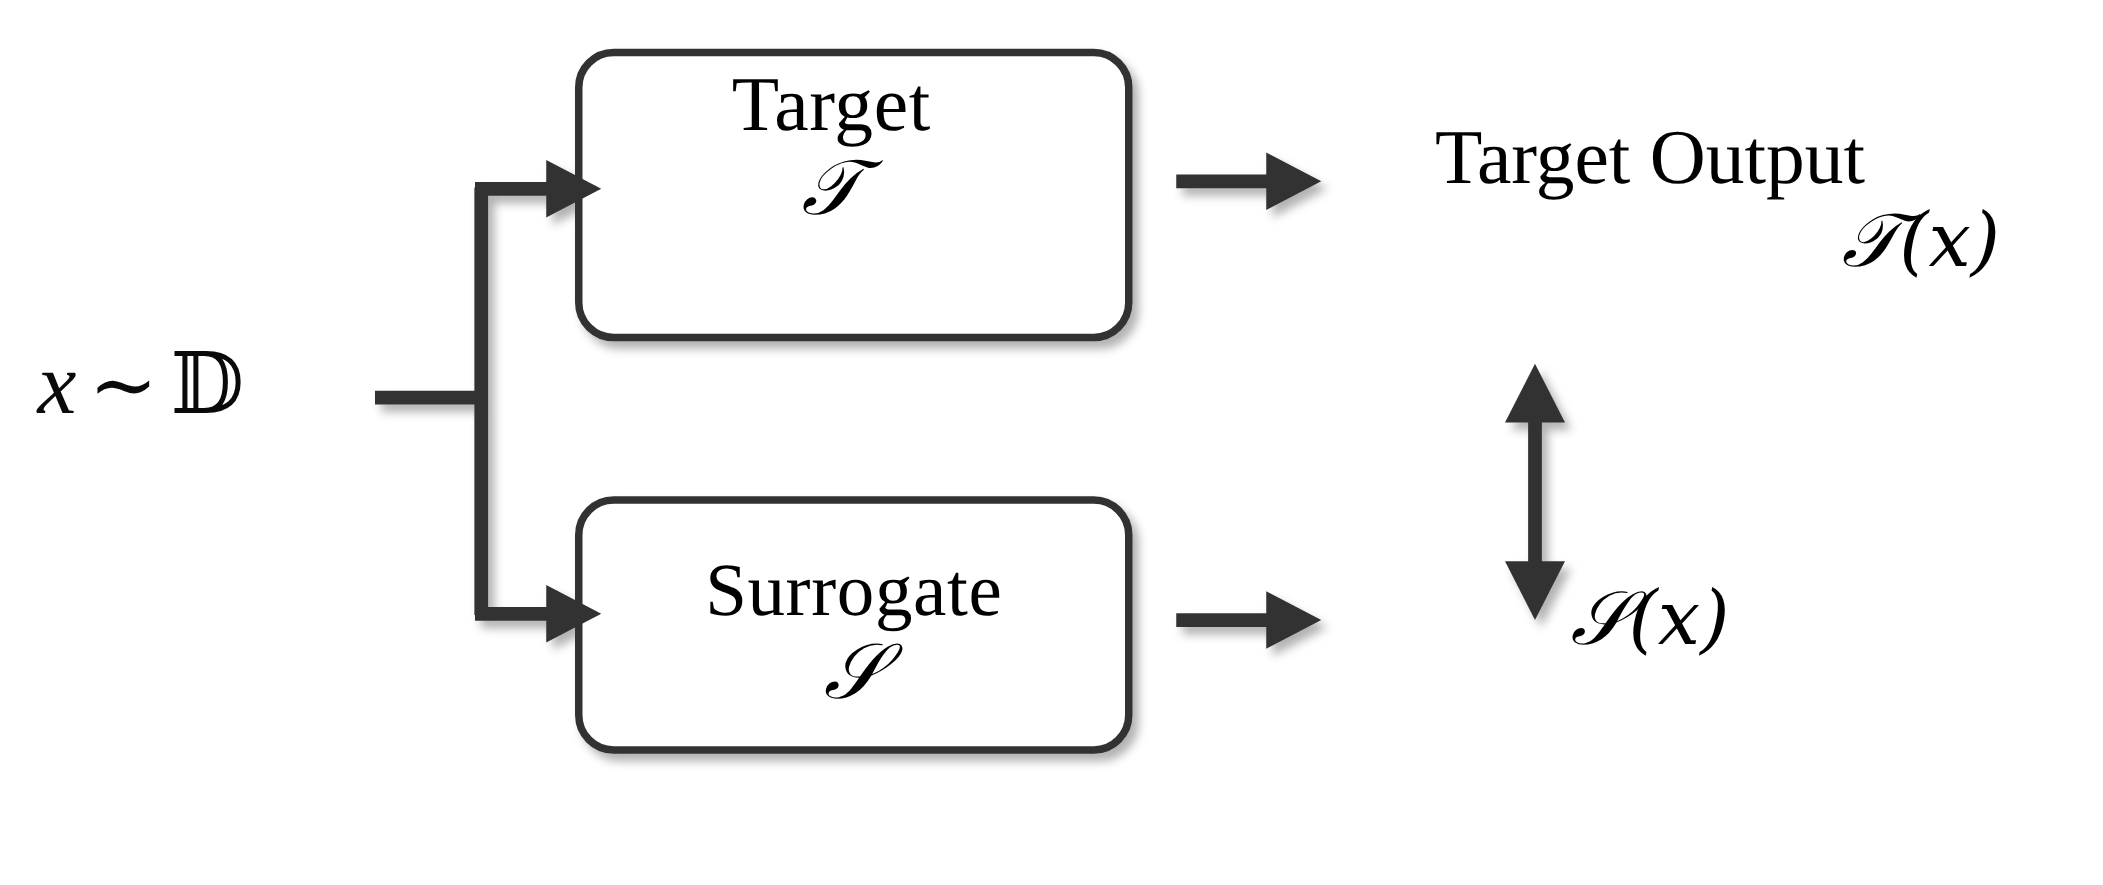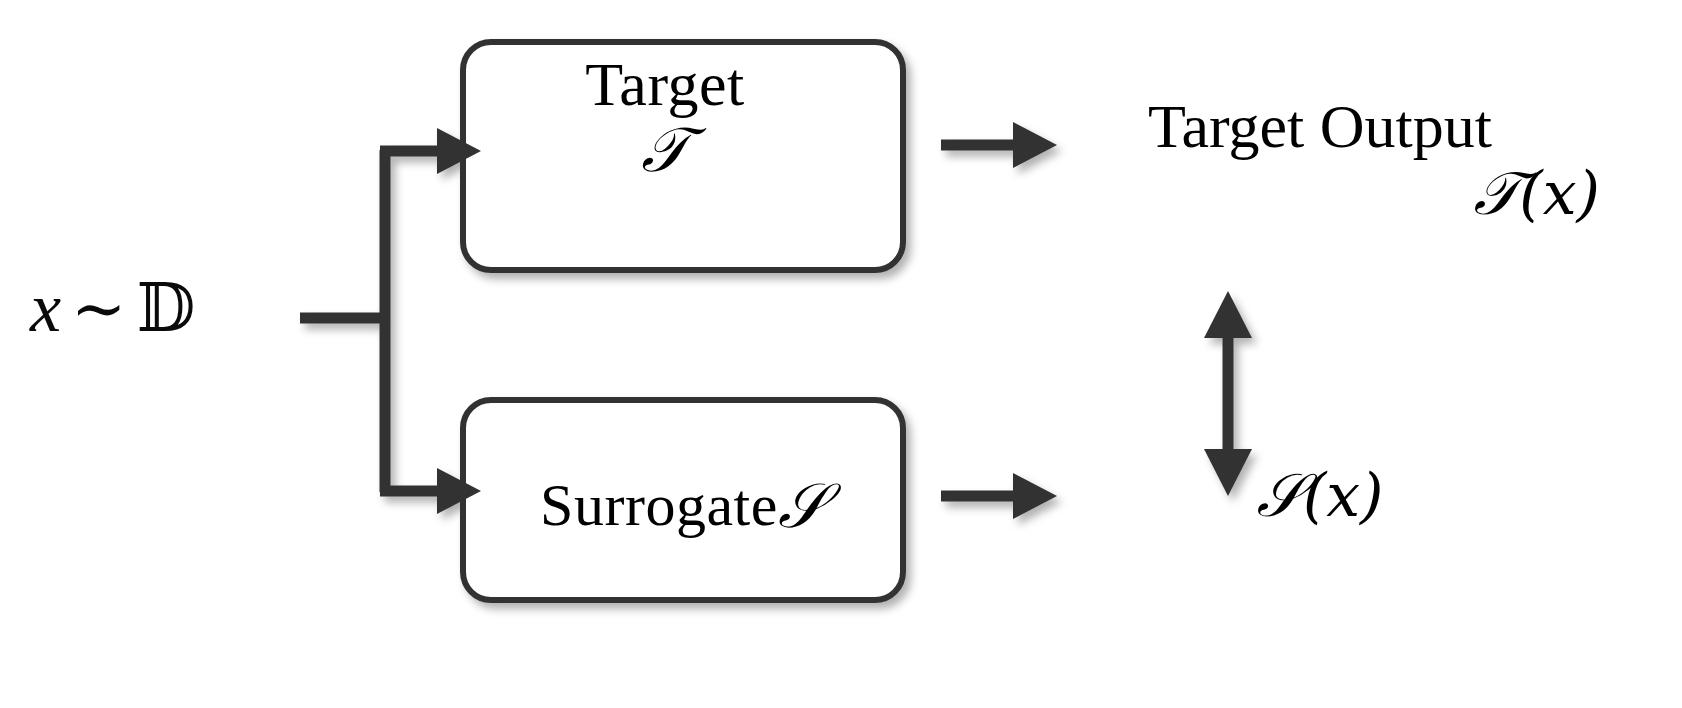--- a/index.html
+++ b/index.html
@@ -75,20 +75,21 @@
     display: flex;
     flex-direction: column;
     align-items: center;
   }
   #surrogate-box-label {
     left: 463px;
     top: 410px;
     width: 440px;
     height: 190px;
     display: flex;
+    flex-direction: column;
     align-items: center;
     justify-content: center;
   }
   #surrogate-box-label .label-word { font-size: 60px; }
 
   
   #target-output {
     left: 1040px;
     top: 78px;
     width: 560px;

